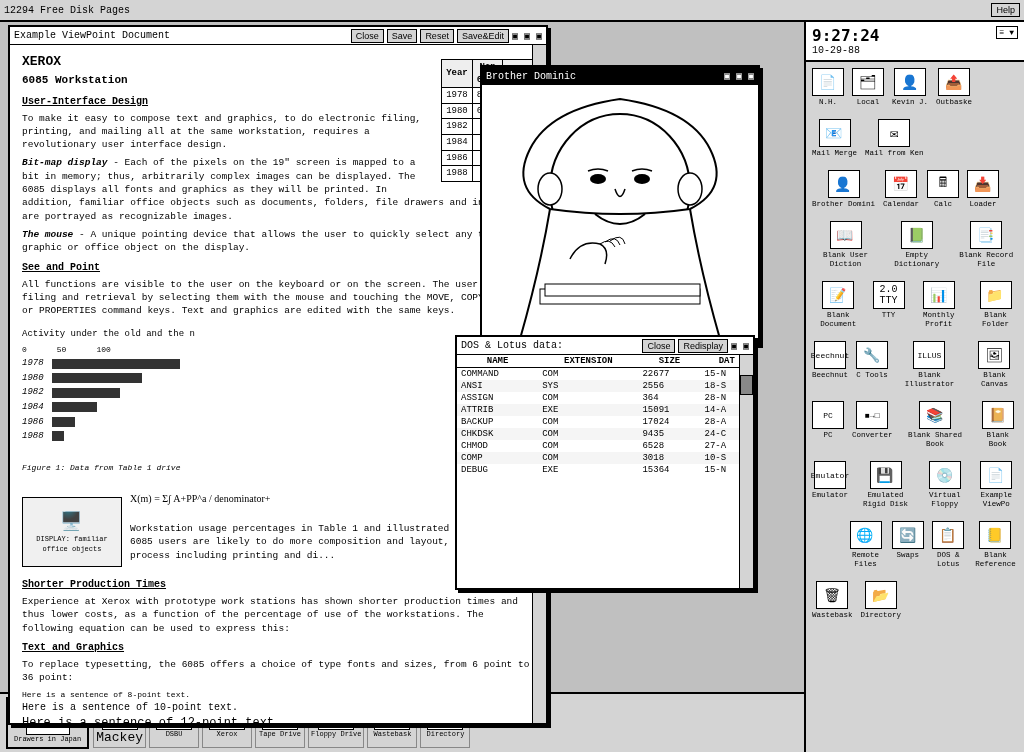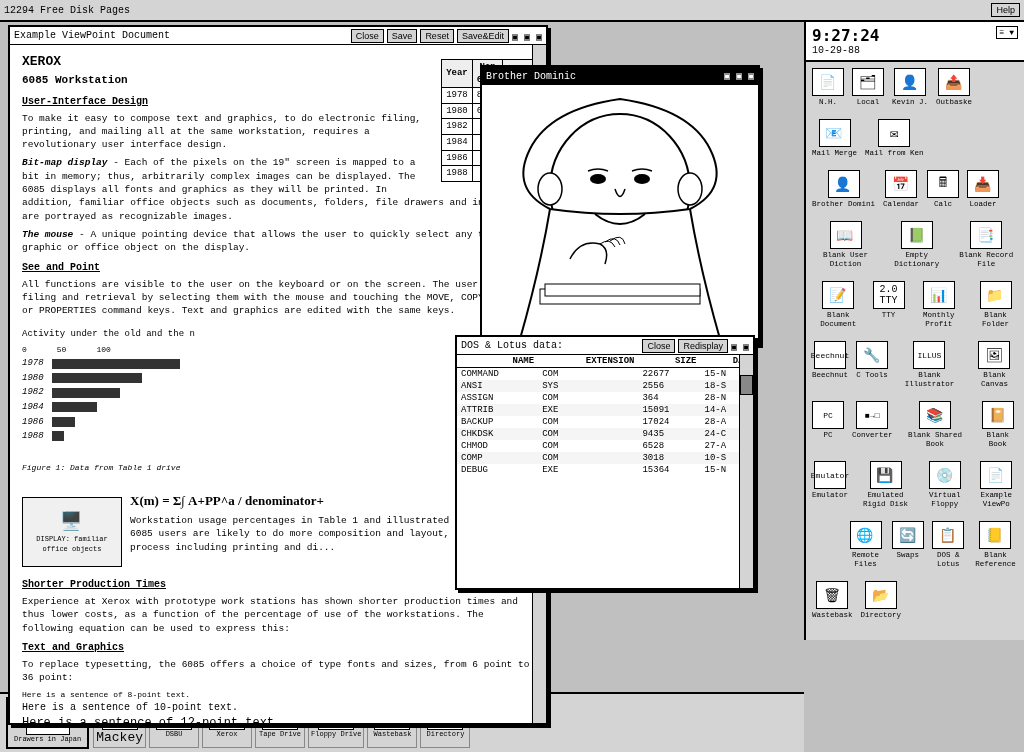--- a/index.html
+++ b/index.html
@@ -44,21 +44,21 @@
       align-items: center;
       justify-content: space-between;
       font-size: 10px;
       height: 18px;
     }
     .window-title-bar.light {
       background: #fff;
       color: #000;
       border-bottom: 1px solid #000;
     }
-    .window-controls { display: flex; gap: 3px; align-items: flex-end; }
+    .window-controls { display: flex; gap: 3px; align-items: center; }
     .win-btn {
       border: 1px solid #000;
       background: #d4d4d4;
       font-size: 9px;
       padding: 1px 4px;
       cursor: pointer;
     }
 
     
     .doc-window {
@@ -140,30 +140,30 @@
       width: 300px;
       height: 255px;
       z-index: 25;
     }
     .dos-content {
       font-size: 9px;
       overflow: hidden;
       height: calc(100% - 18px);
     }
     .dos-table { width: 100%; border-collapse: collapse; font-size: 9px; }
-    .dos-table th { text-align: right; padding: 1px 4px; font-weight: bold; border-bottom: 1px solid #000; }
+    .dos-table th { text-align: center; padding: 1px 4px; font-weight: bold; border-bottom: 1px solid #000; }
     .dos-table td { padding: 1px 4px; }
     .dos-table tr:nth-child(even) td { background: #f5f5f5; }
 
     
     .desktop-right {
       position: absolute;
       top: 22px; right: 0;
       width: 220px;
-      height: 618px;
+      height: 730px;
       background: #d4d4d4;
       border-left: 2px solid #000;
     }
 
     
     .clock-panel {
       border-bottom: 2px solid #000;
       padding: 4px 6px;
       background: #fff;
       font-size: 10px;
@@ -239,24 +239,23 @@
     .scrollbar-thumb {
       width: 100%;
       height: 20px;
       background: #888;
       border: 1px solid #000;
       position: absolute;
       top: 20px;
     }
 
     .formula-area {
-      font-size: 13px;
-      margin: 4px 0;
+      font-size: 10px;
+      margin: 16px 0;
       font-family: serif;
-      font-weight: bold;
     }
 
     .section-caption { font-size: 8px; font-style: italic; margin: 19px 0; }
 
     .clearfix::after { content: ''; display: table; clear: both; }
 
     
     .cartoon-area {
       width: 100%;
       height: calc(100% - 18px);

